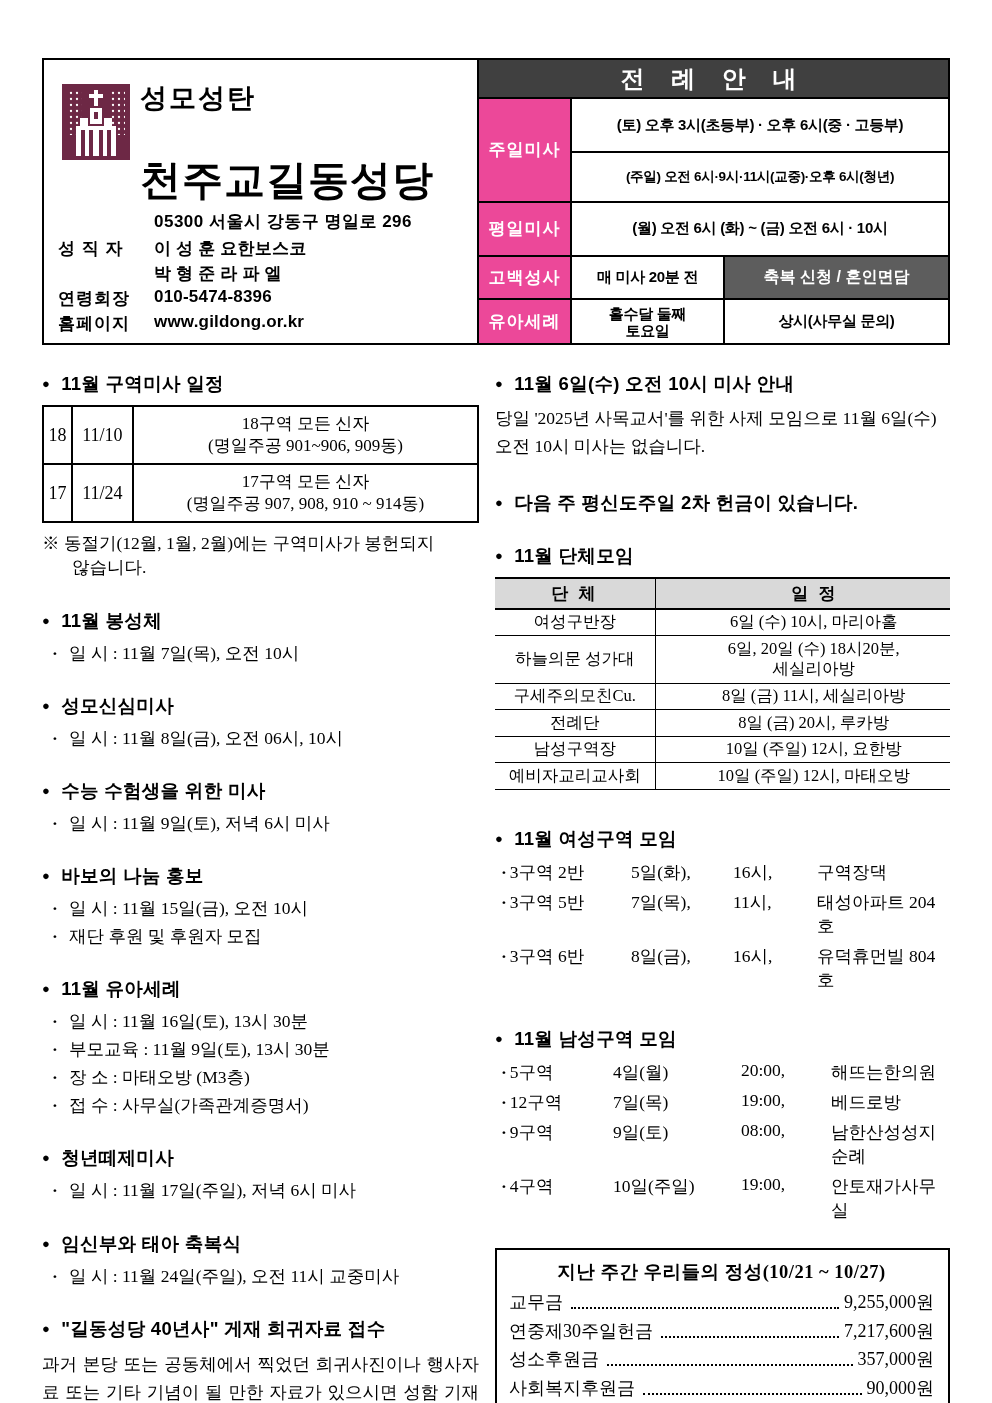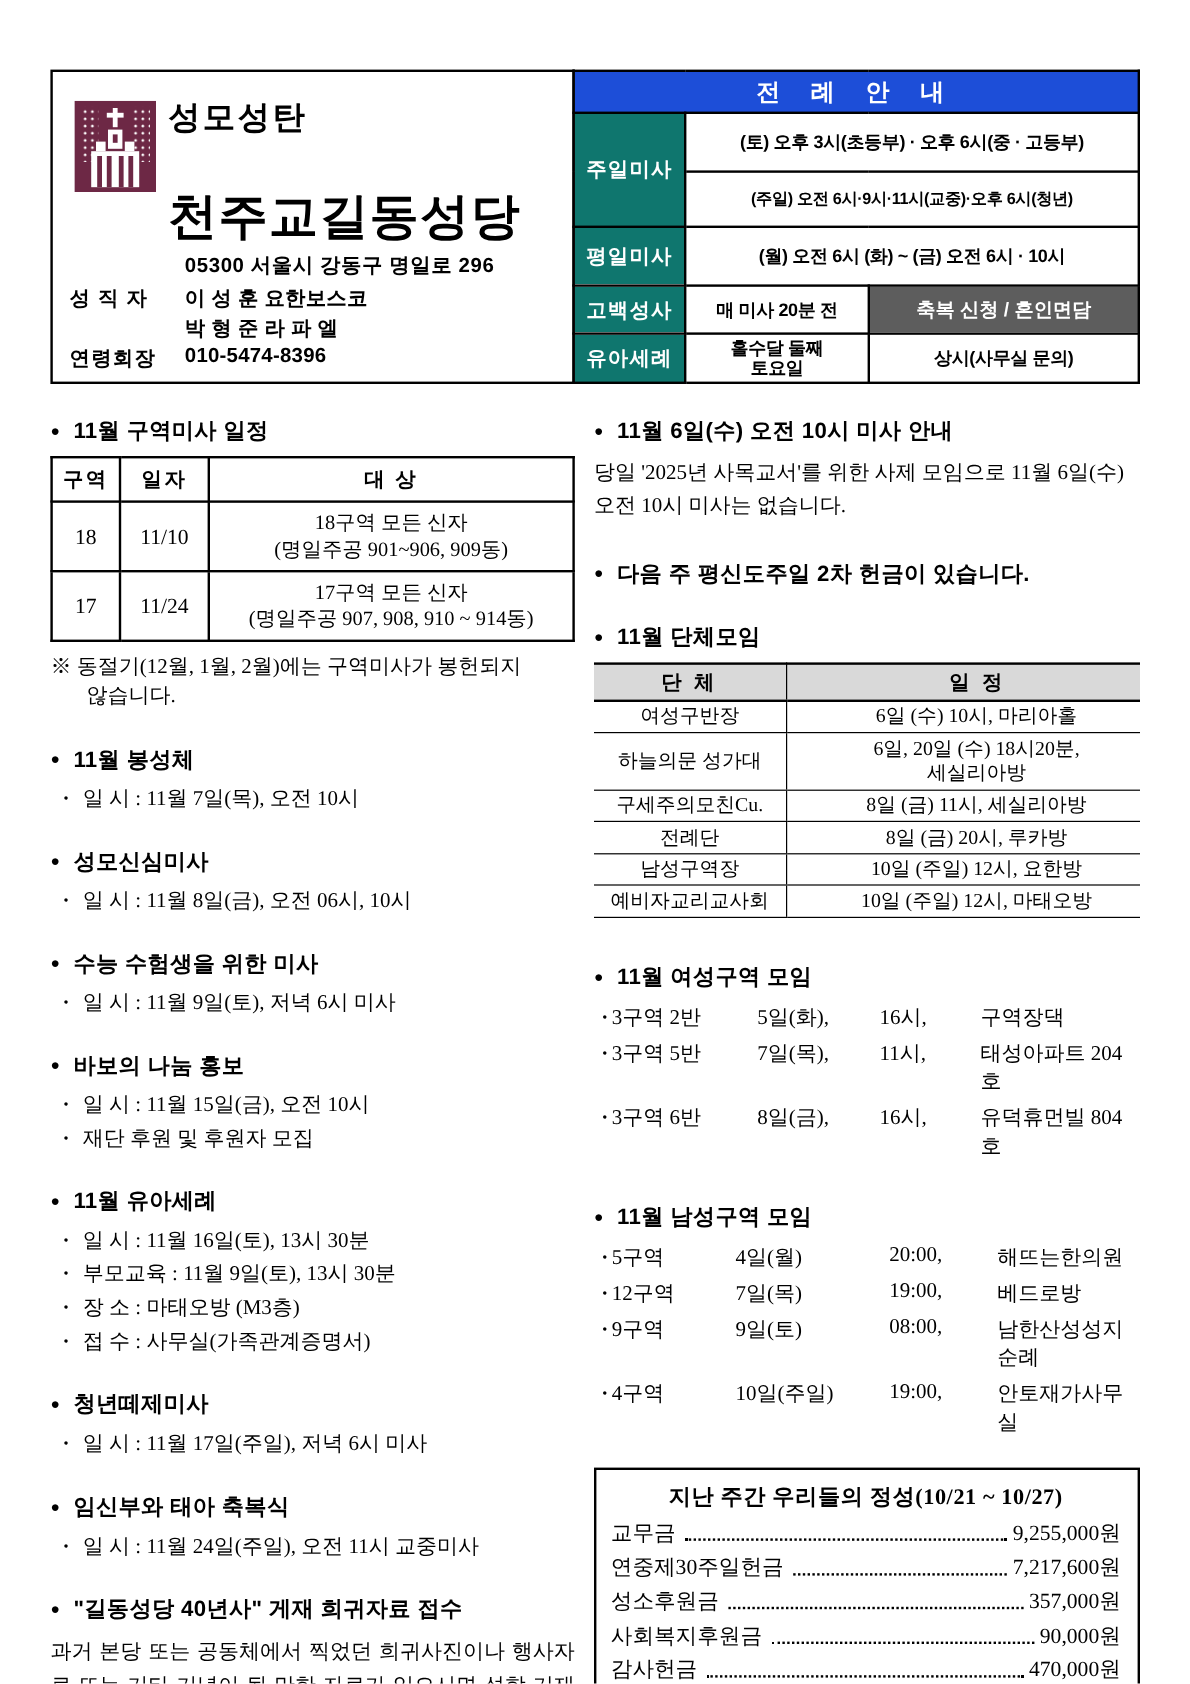--- a/index.html
+++ b/index.html
@@ -24,22 +24,22 @@
   .church-address { margin:8px 0 4px 96px; font-size:17px; font-weight:bold; letter-spacing:0.5px; }
   .info-row { display:flex; margin:2px 0; font-size:17px; font-weight:bold; }
   .info-label { width:96px; flex:0 0 auto; letter-spacing:1px; }
   .info-value { flex:1; letter-spacing:0.2px; }
 
   .liturgy {
     width:471px; border-collapse:collapse; table-layout:fixed;
     font-family:"Liberation Sans", sans-serif; margin-left:-2px;
   }
   .liturgy td, .liturgy th { border:2px solid #000; text-align:center; vertical-align:middle; overflow:hidden; white-space:nowrap; }
-  .lit-title { background:#1d4ed8; color:#fff; font-size:20px; font-weight:bold; letter-spacing:10px; height:33px; }
-  .lit-label { background:#0f766e; color:#fff; font-size:17px; font-weight:bold; letter-spacing:1px; }
+  .lit-title { background:#404040; color:#fff; font-size:24px; font-weight:bold; letter-spacing:10px; height:33px; }
+  .lit-label { background:#ec4899; color:#fff; font-size:17px; font-weight:bold; letter-spacing:1px; }
   .lit-cell  { font-size:15px; font-weight:bold; letter-spacing:-0.3px; }
   .lit-cell.small { font-size:13.5px; }
   .lit-dark  { background:#5d5d5d; color:#fff; font-size:16px; font-weight:bold; }
   .lit-two { line-height:1.15;margin-left:12px; }
   .r1 { height:47px; } .r2 { height:43px; } .r3 { height:47px; } .r4 { height:38px; } .r5 { height:39px; }
 
   
   .columns { display:flex; gap:16px; margin-top:26px; }
   .col-left  { width:437px; flex:0 0 auto; }
   .col-right { width:455px; flex:0 0 auto; }
@@ -137,20 +137,24 @@
         <span class="info-value">이 성 훈 요한보스코</span>
       </div>
       <div class="info-row">
         <span class="info-label"></span>
         <span class="info-value">박 형 준 라 파 엘</span>
       </div>
       <div class="info-row">
         <span class="info-label">연령회장</span>
         <span class="info-value">010-5474-8396</span>
       </div>
+      <div class="info-row">
+        <span class="info-label">홈페이지</span>
+        <span class="info-value">www.gildong.or.kr</span>
+      </div>
     </div>
 
     <table class="liturgy">
       <colgroup>
           <col style="width:93px">
           <col style="width:153px">
           <col style="width:225px">
         </colgroup>
       <tbody>
           <tr>
@@ -183,25 +187,20 @@
     </tbody>
       </table>
   </div>
 
   <div class="columns">
 
     <div class="col-left">
       <div class="h first">11월 구역미사 일정</div>
       <table class="zone-table">
         <tbody>
-            <tr>
-          <th class="zt-c1">구역</th>
-          <th class="zt-c2">일자</th>
-          <th>대 상</th>
-        </tr>
         <tr>
           <td>18</td>
           <td>11/10</td>
           <td class="zone-target">
             <div>18구역 모든 신자</div>
             <div>(명일주공 901~906, 909동)</div>
           </td>
         </tr>
         <tr>
           <td>17</td>

